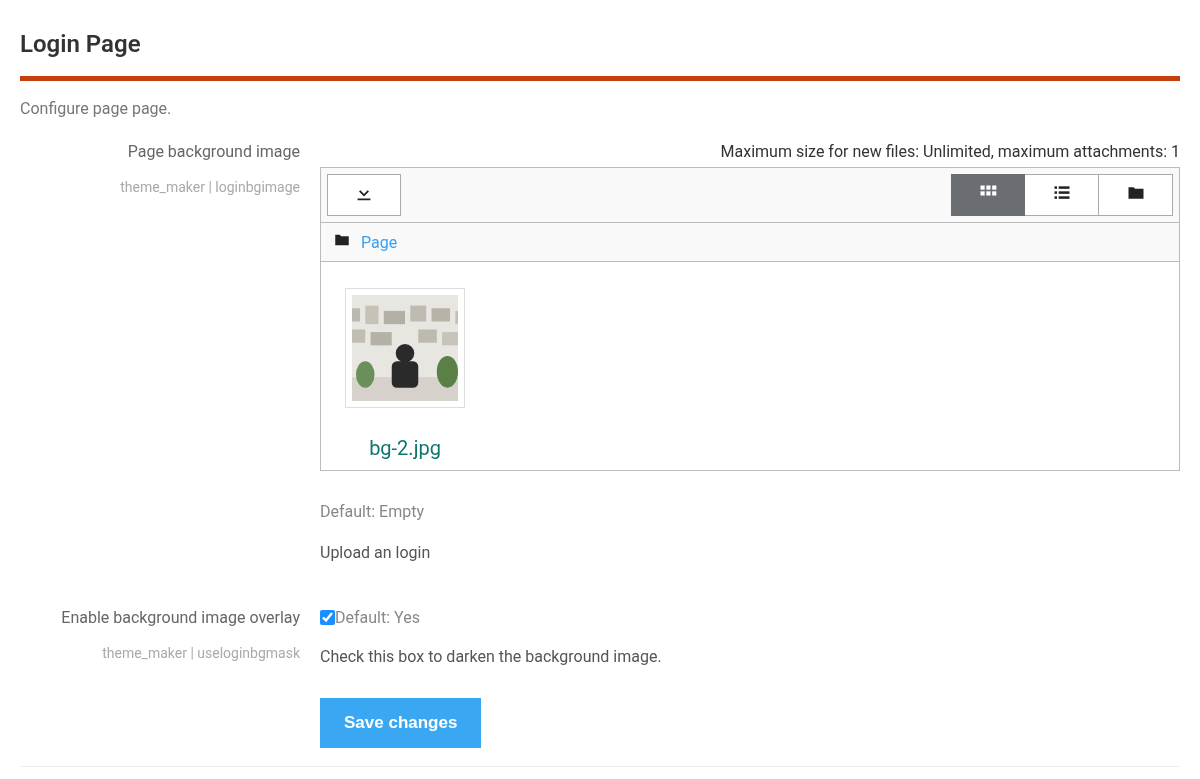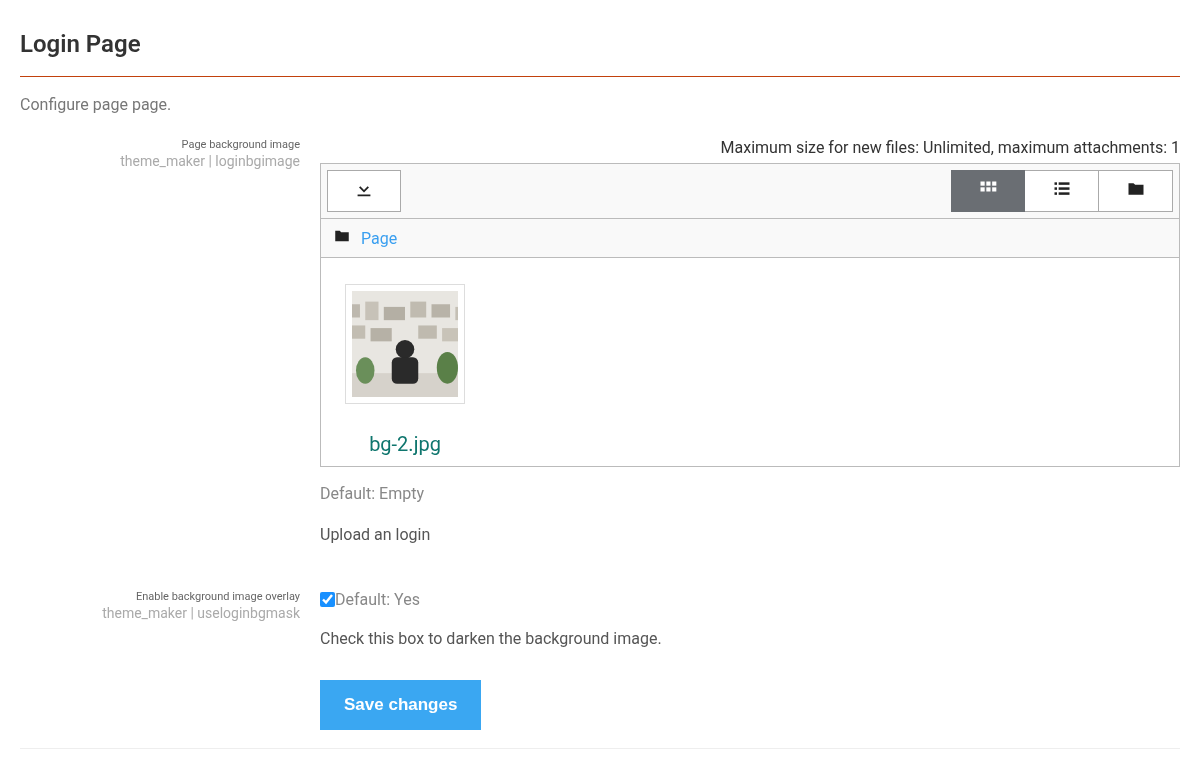--- a/index.html
+++ b/index.html
@@ -7,46 +7,46 @@
       font-family: -apple-system, BlinkMacSystemFont, "Segoe UI", Roboto, "Helvetica Neue", Arial, sans-serif;
       color: #333;
       background: #fff;
       padding: 0 20px;
     }
     .page-title {
       font-size: 24px;
       font-weight: 600;
       color: #333;
       padding: 30px 0 18px 0;
-      border-bottom: 1px solid #c2410c;
+      border-bottom: 5px solid #c2410c;
     }
     .page-desc {
       font-size: 16px;
       color: #777;
       padding: 18px 0 12px 0;
     }
     .setting {
       display: flex;
       align-items: flex-start;
       padding: 12px 0 0 0;
     }
     .setting-label-col {
       width: 300px;
       text-align: right;
       padding-right: 20px;
       padding-top: 0;
     }
     .setting-label {
-      font-size: 11px;
+      font-size: 16px;
       color: #666;
     }
     .setting-key {
       font-size: 14px;
       color: #aaa;
-      margin-top: 2px;
+      margin-top: 18px;
     }
     .setting-body {
       flex: 1;
     }
     .max-size {
       font-size: 16px;
       color: #333;
       text-align: right;
       padding-bottom: 6px;
     }
@@ -118,21 +118,21 @@
       justify-content: center;
     }
     .file-name {
       margin-top: 28px;
       font-size: 20px;
       color: #0f766e;
     }
     .default-text {
       font-size: 16px;
       color: #888;
-      margin-top: 17px;
+      margin-top: 31px;
     }
     .help-text {
       font-size: 16px;
       color: #555;
       margin-top: 22px;
     }
     .setting2 {
       display: flex;
       align-items: flex-start;
       margin-top: 46px;

